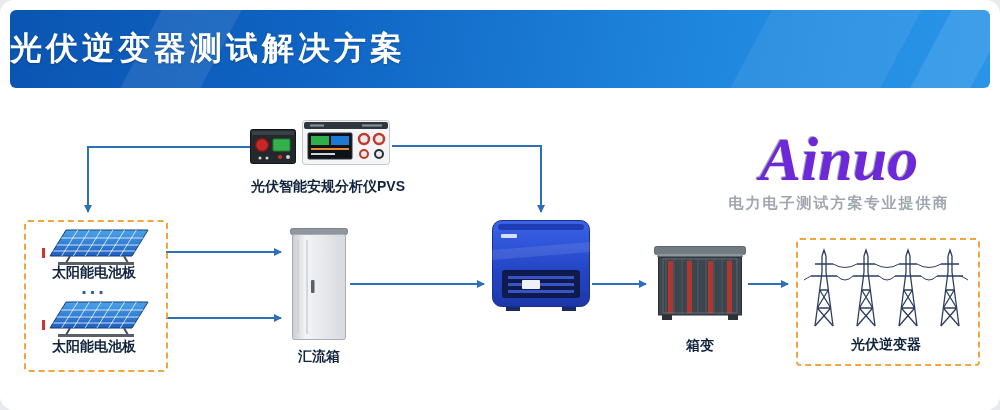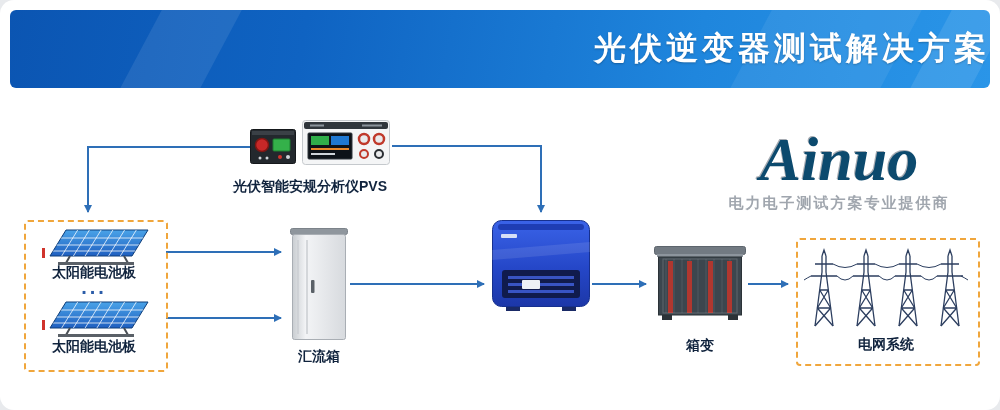--- a/index.html
+++ b/index.html
@@ -1,31 +1,31 @@
 <!DOCTYPE html>
 <html><head>
 <meta charset="utf-8">
 <style>
   html,body{margin:0;padding:0;background:#e8eaed;font-family:"Liberation Sans",sans-serif;}
   .canvas{position:relative;width:1000px;height:410px;background:#ffffff;border-radius:14px;overflow:hidden;}
 
   
   .banner{position:absolute;left:10px;top:10px;width:980px;height:78px;border-radius:6px;
     background:linear-gradient(100deg,#0b55b2 0%,#0f63c2 30%,#1f86dd 70%,#2a95e8 100%);
-    display:flex;align-items:center;justify-content:flex-end;overflow:hidden;}
+    display:flex;align-items:center;justify-content:flex-start;overflow:hidden;}
   .banner .streak{position:absolute;top:-24px;height:130px;background:rgba(255,255,255,0.09);transform:skewX(-28deg);}
   .banner .s1{left:130px;width:80px;}
   .banner .s2{left:740px;width:150px;background:rgba(255,255,255,0.07);}
   .banner .s3{left:920px;width:60px;background:rgba(255,255,255,0.10);}
   .banner-title{color:#ffffff;font-size:32px;font-weight:bold;letter-spacing:4px;text-shadow:0 1px 2px rgba(0,0,0,0.25);}
 
   
   .watermark{position:absolute;left:700px;top:124px;width:278px;text-align:center;z-index:0;}
   .brand-name{font-family:"Liberation Serif",serif;font-style:italic;font-weight:bold;font-size:62px;line-height:70px;
-    color:#0c4a6e;text-shadow:1px 1px 0 #ffffff,-1px -1px 0 #a7acb3;}
+    color:#6d28d9;text-shadow:1px 1px 0 #ffffff,-1px -1px 0 #a7acb3;}
   .brand-tagline{margin-top:0;font-size:15px;font-weight:bold;letter-spacing:2px;color:#a0a6ae;}
 
   
   .lbl{position:absolute;text-align:center;font-size:14px;font-weight:bold;color:#10233d;z-index:2;}
 
   .node{position:absolute;z-index:2;}
   .dashed-box{position:absolute;border:2px dashed #f0a63c;border-radius:4px;z-index:1;background:transparent;}
   .box-left{left:24px;top:220px;width:140px;height:148px;}
   .box-right{left:796px;top:238px;width:180px;height:124px;}
 
@@ -86,21 +86,21 @@
       <rect x="9" y="18" width="18" height="9" fill="#2fae4a"></rect>
       <rect x="29" y="18" width="18" height="9" fill="#1f78d1"></rect>
       <rect x="9" y="30" width="38" height="2" fill="#e8892b"></rect>
       <rect x="9" y="35" width="24" height="2" fill="#cfd4d9"></rect>
       <circle cx="62" cy="21" r="5" fill="#e9eaec" stroke="#c0392b" stroke-width="2.5"></circle>
       <circle cx="77" cy="21" r="5" fill="#e9eaec" stroke="#c0392b" stroke-width="2.5"></circle>
       <circle cx="62" cy="36" r="4" fill="#e9eaec" stroke="#c0392b" stroke-width="2"></circle>
       <circle cx="77" cy="36" r="4" fill="#e9eaec" stroke="#2b2f33" stroke-width="2"></circle>
     </svg>
   </div>
-  <div class="lbl" style="left:220px;top:178px;width:180px;">光伏智能安规分析仪PVS</div>
+  <div class="lbl" style="left:238px;top:178px;width:180px;">光伏智能安规分析仪PVS</div>
 
   <div class="dashed-box box-left"></div>
 
   <svg class="node" width="116" height="40" style="left:36px;top:226px;">
     <defs>
       <linearGradient id="pvg1" x1="0" y1="0" x2="0" y2="1">
         <stop offset="0" stop-color="#4aa3e8"></stop>
           <stop offset="1" stop-color="#1f5fc0"></stop>
       </linearGradient>
       <clipPath id="pvc1">
@@ -242,15 +242,15 @@
         <path d="M13.3,62 L26.7,62 M15.7,44 L24.3,44 M11,80 L26.7,62 M29,80 L13.3,62 M13.3,62 L24.3,44 M26.7,62 L15.7,44"></path>
         <path d="M18,26 L18,10 M22,26 L22,10 M7,30 L33,30 M11,18 L29,18 M18,10 L20,4 L22,10"></path>
       </g>
       <g stroke-width="1">
         <path d="M33,30 Q41,38 49,30 M75,30 Q83,38 91,30 M117,30 Q125,38 133,30"></path>
         <path d="M29,18 Q41,25 53,18 M71,18 Q83,25 95,18 M113,18 Q125,25 137,18"></path>
         <path d="M0,34 Q3,32 7,30 M157,30 Q161,32 164,34"></path>
       </g>
     </g>
   </svg>
-  <div class="lbl" style="left:796px;top:336px;width:180px;">电网系统</div>
+  <div class="lbl" style="left:796px;top:336px;width:180px;">光伏逆变器</div>
 
 </div>
 
 </body></html>

